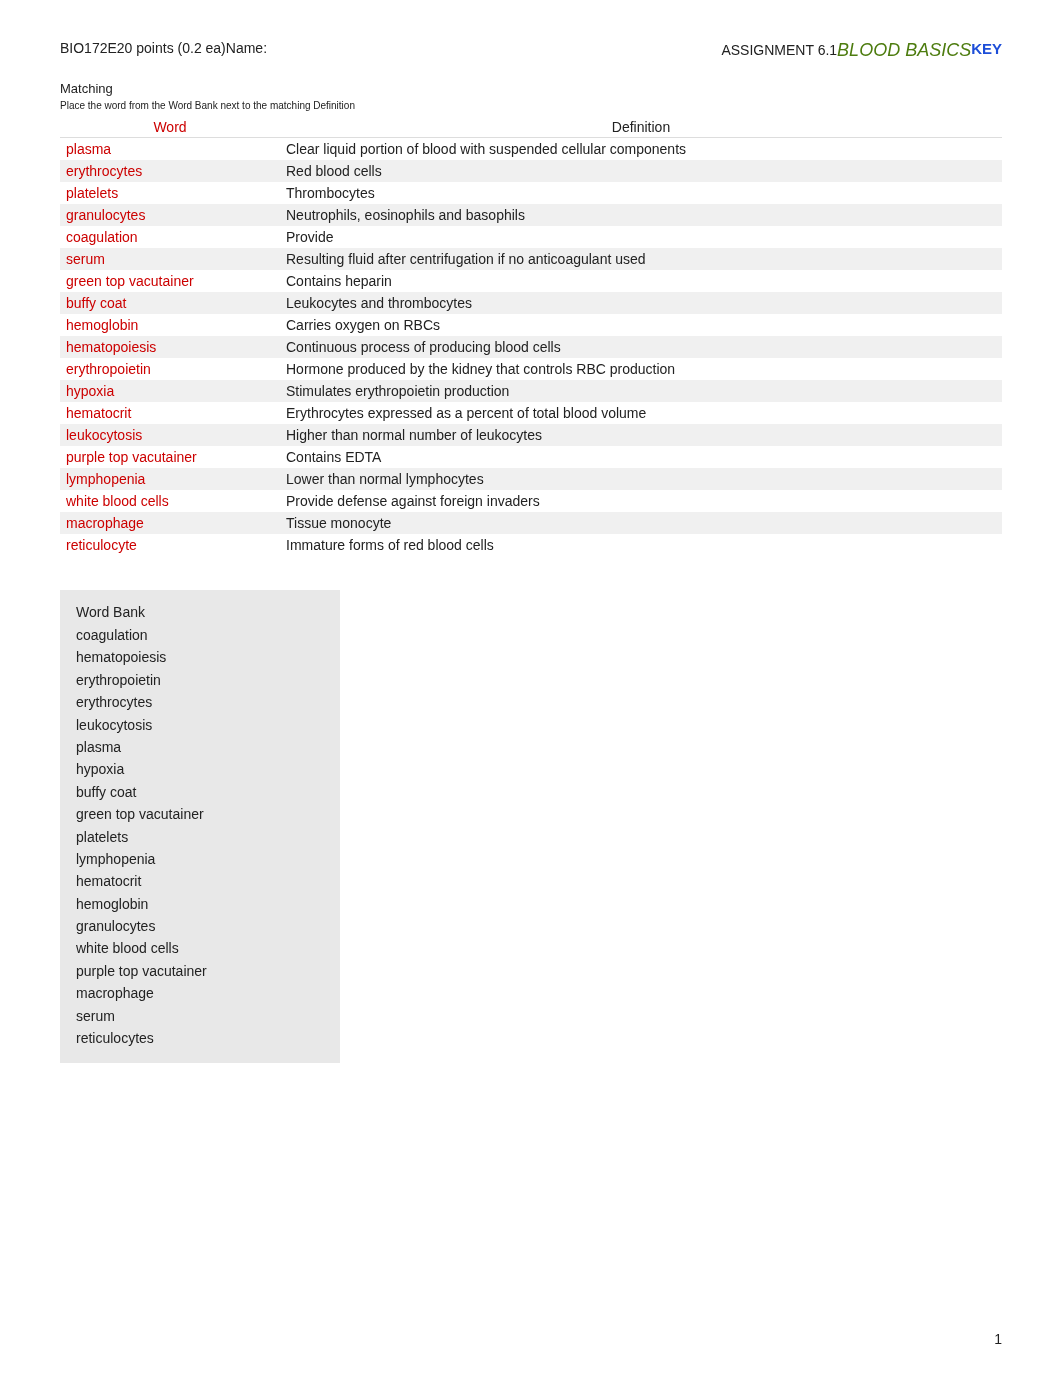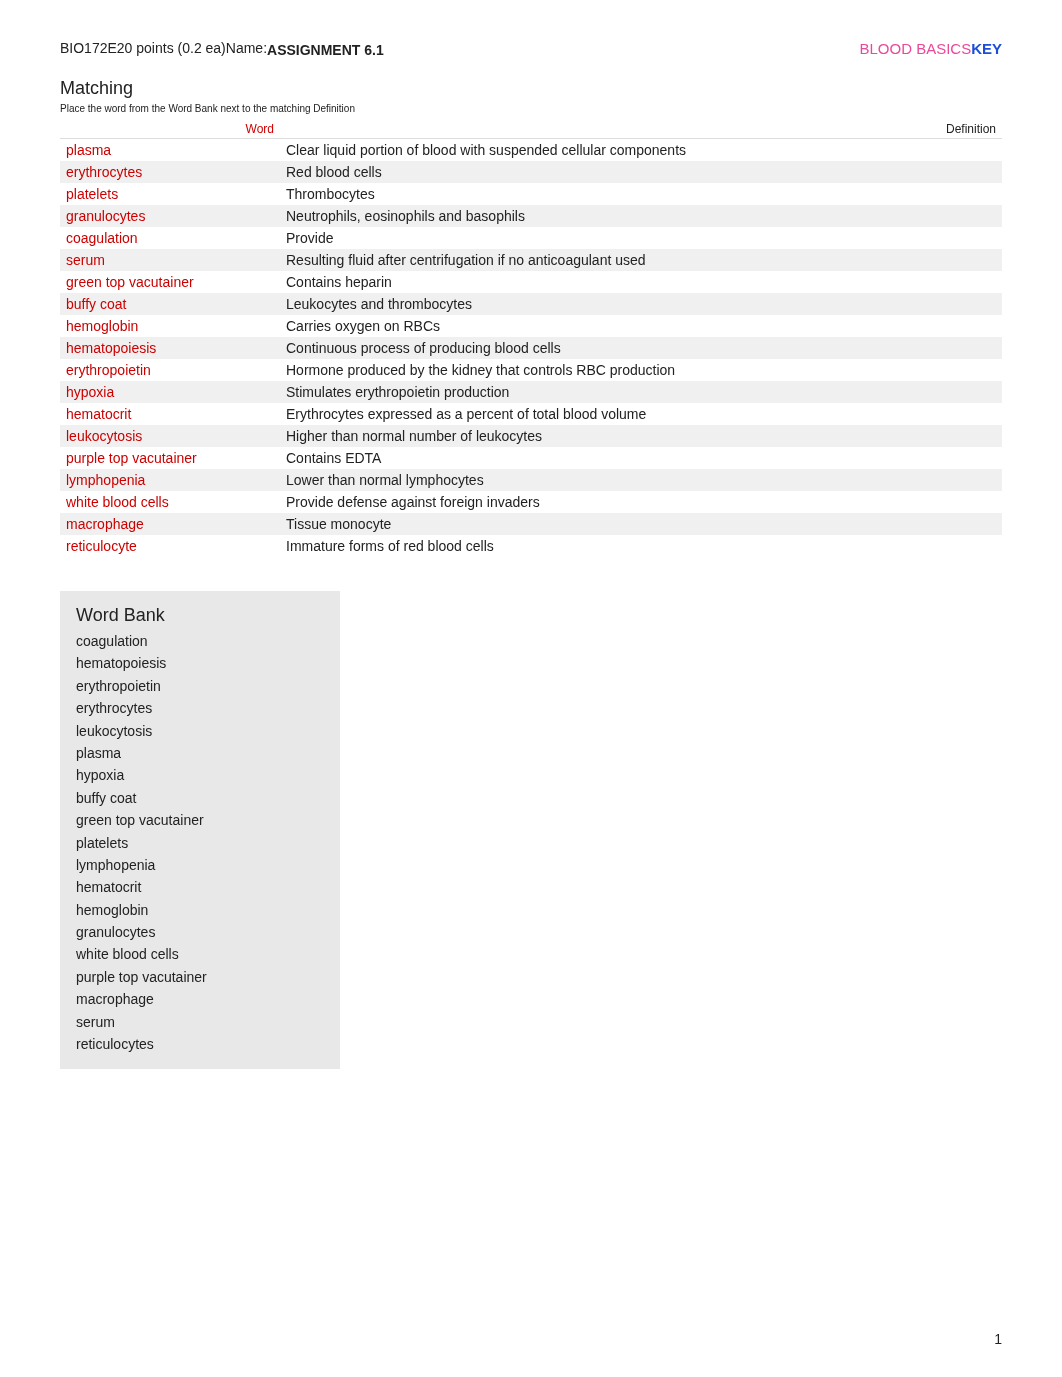--- a/index.html
+++ b/index.html
@@ -21,57 +21,57 @@
       justify-content: space-between;
       align-items: flex-start;
       margin-bottom: 20px;
     }
     .header-left {
       display: flex;
       flex-direction: row;
     }
     .header-center {
       flex: 1;
-      text-align: left;
+      text-align: right;
       padding-top: 2px;
-      font-weight: bold;
     }
     .header-right {
       display: flex;
       align-items: flex-start;
     }
     .header-title-plain {
-      font-size: 15px;
-      font-weight: normal;
-      color: #ec4899;
+      font-size: 18px;
+      font-weight: normal;
+      color: #4d7c0f;
+      font-style: italic;
     }
     .header-title-red {
       font-size: 15px;
       font-weight: bold;
       color: #1d4ed8;
     }
     .section-title {
       margin-top: 20px;
       margin-bottom: 4px;
-      font-size: 18px;
+      font-size: 13px;
       font-weight: normal;
     }
     .instruction {
       font-size: 10px;
       margin-bottom: 6px;
     }
     .matching-table {
       width: 100%;
       border-collapse: collapse;
       margin-bottom: 30px;
     }
     .matching-table th {
-      text-align: right;
-      font-weight: normal;
-      font-size: 12px;
+      text-align: center;
+      font-weight: normal;
+      font-size: 14px;
       padding: 2px 6px;
       border-bottom: 1px solid #ddd;
     }
     .matching-table td {
       padding: 3px 6px;
       font-size: 14px;
       vertical-align: top;
     }
     .matching-table tr:nth-child(even) {
       background: #f0f0f0;
@@ -84,21 +84,21 @@
       color: #222;
     }
     .word-bank-box {
       background: #e8e8e8;
       padding: 14px 16px;
       display: inline-block;
       min-width: 280px;
       margin-top: 4px;
     }
     .word-bank-title {
-      font-size: 18px;
+      font-size: 14px;
       font-weight: normal;
       margin-bottom: 4px;
     }
     .word-bank-item {
       font-size: 14px;
       line-height: 1.6;
       color: #222;
     }
     .page-number {
       position: fixed;

